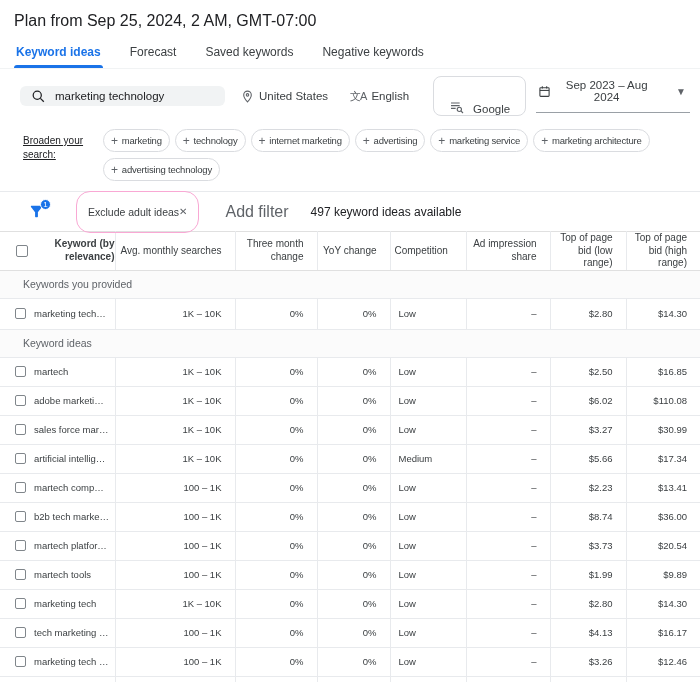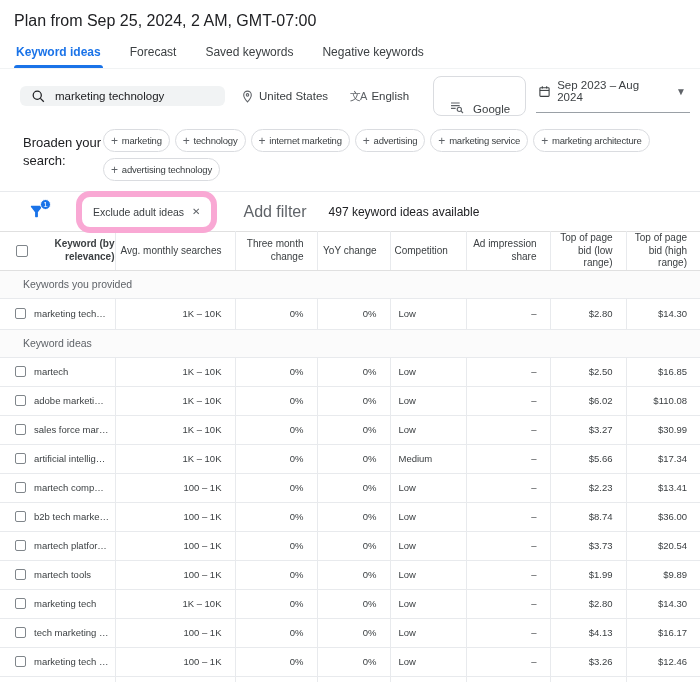--- a/index.html
+++ b/index.html
@@ -19,40 +19,40 @@
   .toolbar { display:flex; align-items:center; padding:10px 10px 8px 20px; height:52px; }
   .search-box { width:205px; height:20px; background:#f1f3f4; border-radius:6px;
     display:flex; align-items:center; gap:9px; padding:0 11px; flex:none; }
   .search-box .value { font-size:11.5px; color:#202124; white-space:nowrap; }
   .tb-item { display:flex; align-items:center; gap:5px; font-size:11.5px; color:#3c4043; white-space:nowrap; }
   .loc { margin-left:16px; } .lang { margin-left:22px; }
   .google-btn { margin-left:24px; border:1px solid #dadce0; border-radius:8px; height:40px;
     padding:0 15px; display:flex; align-items:flex-end; gap:8px; font-size:11.5px; color:#3c4043;
     background:#fff; flex:none; }
   .date-range { margin-left:10px; display:flex; align-items:center; gap:6px;
-    border-bottom:1px solid #9aa0a6; padding:0 4px 9px 2px; font-size:11.5px; color:#3c4043; }
+    border-bottom:1px solid #9aa0a6; padding:0 4px 9px 2px; font-size:11.5px; color:#3c4043;text-align:center; }
   .caret { color:#5f6368; font-size:10px; margin-left:14px; }
   .translate-glyph { font-size:11px; color:#5f6368; letter-spacing:-1px; }
   
   .broaden { display:flex; padding:8px 8px 10px 23px; }
-  .broaden-label { width:80px; flex:none; font-size:13px; color:#202124; line-height:1.35; padding-top:5px; }
+  .broaden-label { width:80px; flex:none; font-size:10px; color:#202124; line-height:1.35; padding-top:5px;text-decoration:underline; }
   .chips { display:flex; flex-wrap:wrap; gap:6px 5px; width:596px; align-content:flex-start; }
   .chip { border:1px solid #dadce0; border-radius:13px; height:23px; display:inline-flex;
     align-items:center; gap:4px; padding:0 7px; font-size:9.5px; color:#3c4043;
     letter-spacing:-0.2px; background:#fff; cursor:pointer; white-space:nowrap; }
   .chip .plus { font-size:12px; color:#5f6368; }
   .divider { border-top:1px solid #e8eaed; }
   
   .filter-bar { display:flex; align-items:center; height:39px; padding:0 14px; }
   .funnel-wrap { position:relative; margin-left:14px; width:18px; height:18px; flex:none; }
   .funnel-badge { position:absolute; top:-4px; right:-5px; width:11px; height:11px;
     border-radius:50%; background:#1a73e8; color:#fff; font-size:8px; display:flex;
     align-items:center; justify-content:center; border:1px solid #fff; }
-  .exclude-chip { margin-left:30px; border:6px solid #f9a8d4; border-radius:14px; height:42px;
-    display:inline-flex; align-items:center; gap:8px; padding:0 11px; font-size:10.5px;
+  .exclude-chip { margin-left:30px; border:1px solid #f9a8d4; border-radius:14px; height:42px;
+    display:inline-flex; align-items:center; gap:0; padding:0 11px; font-size:10.5px;
     color:#3c4043; cursor:pointer; }
   .exclude-chip .x { color:#5f6368; font-size:10px; }
   .add-filter { margin-left:26px; font-size:16px; color:#5f6368; cursor:pointer; }
   .summary { margin-left:22px; font-size:12px; color:#202124; }
   
   table { width:700px; border-collapse:collapse; table-layout:fixed; }
   thead td { border-top:1px solid #e0e0e0; border-bottom:1px solid #e0e0e0;
     font-size:10px; color:#3c4043; height:33px; vertical-align:middle; line-height:1.25;text-align:right; }
   td.vline { border-right:1px solid #e8eaed; }
   .hdr-kw { display:flex; align-items:center; gap:10px; padding-left:16px; font-weight:bold; }

